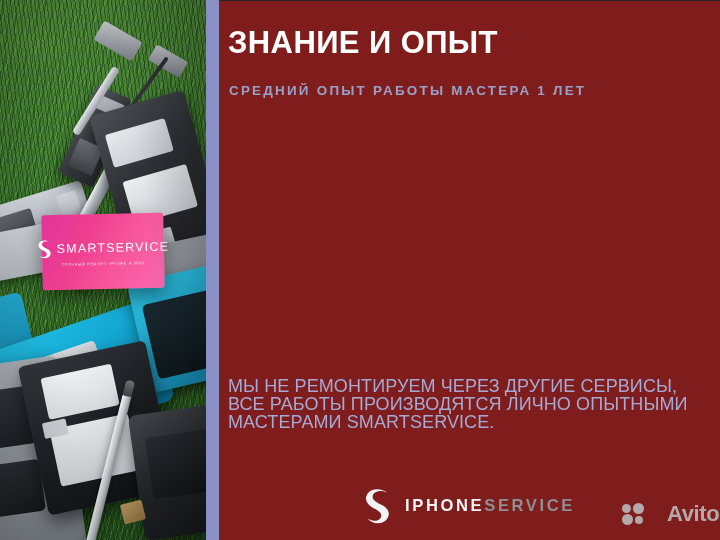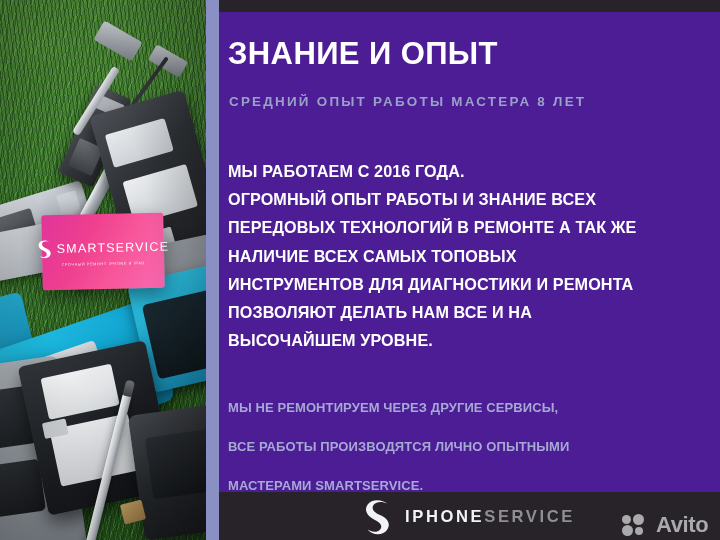--- a/index.html
+++ b/index.html
@@ -252,60 +252,60 @@
   }
 
   
   .divider {
     position:absolute; left:206px; top:0; width:13px; height:540px;
     background:#8a8fc4;
   }
 
   
   .panel {
-    position:absolute; left:219px; top:12px; width:501px; height:480px;
-    background:#4c1d95;
+    position:absolute; left:219px; top:1px; width:501px; height:540px;
+    background:#7f1d1d;
   }
   .inner { position:absolute; left:9px; top:0; width:492px; height:540px; }
 
   .title {
     position:absolute; left:0; top:26px;
     font-size:31px; font-weight:700; color:#ffffff;
     letter-spacing:.4px; line-height:1;
   }
   .subtitle {
     position:absolute; left:1px; top:83px;
     font-size:13.4px; font-weight:700; color:#9aa1c8;
     letter-spacing:2.25px; line-height:1;
   }
   .body {
     position:absolute; left:0; top:145px; width:492px;
     font-size:16.2px; font-weight:700; color:#ffffff;
     letter-spacing:.1px; line-height:28.2px;
   }
   .accent {
     position:absolute; left:0; top:376px; width:492px;
-    font-size:13px; font-weight:700; color:#a6a9d4;
-    letter-spacing:.1px; line-height:39px;
+    font-size:18px; font-weight:400; color:#a6a9d4;
+    letter-spacing:.1px; line-height:18px;
   }
 
   
   .logo {
     position:absolute; left:134px; top:486px;
     display:flex; align-items:center; gap:13px;
   }
   .logo-mark { width:30px; height:38px; }
   .logo-text { font-size:16.6px; font-weight:700; letter-spacing:2.6px; }
   .logo-text .a { color:#f2f3f4; }
   .logo-text .b { color:#8d8f92;margin-top:28px; }
 
   
   .avito {
     position:absolute; left:394px; top:500px;
-    display:flex; align-items:center; gap:9px;
+    display:flex; align-items:center; gap:20px;
     opacity:.88;
   }
   .avito-dots { position:relative; width:25px; height:22px; }
   .avito-dots i { position:absolute; border-radius:50%; background:#bcbcbe; display:block; }
   .avito-dots .k1 { left:0;   top:1px;  width:9px;  height:9px; }
   .avito-dots .k2 { left:11px;top:0;    width:11px; height:11px; }
   .avito-dots .k3 { left:0;   top:11px; width:11px; height:11px; }
   .avito-dots .k4 { left:13px;top:13px; width:8px;  height:8px; }
   .avito-word { font-size:22px; font-weight:700; color:#bcbcbe; letter-spacing:-.4px; }
 </style>
@@ -371,29 +371,22 @@
     <div class="vig"></div>
   </div>
 
   <div class="divider"></div>
 
   <div class="panel">
     <div class="inner">
 
       <h1 class="title">ЗНАНИЕ И ОПЫТ</h1>
 
-      <div class="subtitle">СРЕДНИЙ ОПЫТ РАБОТЫ МАСТЕРА 8 ЛЕТ</div>
-
-      <div class="body" style="white-space:pre-line">МЫ РАБОТАЕМ С 2016 ГОДА.
-ОГРОМНЫЙ ОПЫТ РАБОТЫ И ЗНАНИЕ ВСЕХ
-ПЕРЕДОВЫХ ТЕХНОЛОГИЙ В РЕМОНТЕ А ТАК ЖЕ
-НАЛИЧИЕ ВСЕХ САМЫХ ТОПОВЫХ
-ИНСТРУМЕНТОВ ДЛЯ ДИАГНОСТИКИ И РЕМОНТА
-ПОЗВОЛЯЮТ ДЕЛАТЬ НАМ ВСЕ И НА
-ВЫСОЧАЙШЕМ УРОВНЕ.</div>
+      <div class="subtitle">СРЕДНИЙ ОПЫТ РАБОТЫ МАСТЕРА 1 ЛЕТ</div>
+
 
       <div class="accent" style="white-space:pre-line">МЫ НЕ РЕМОНТИРУЕМ ЧЕРЕЗ ДРУГИЕ СЕРВИСЫ,
 ВСЕ РАБОТЫ ПРОИЗВОДЯТСЯ ЛИЧНО ОПЫТНЫМИ
 МАСТЕРАМИ SMARTSERVICE.</div>
 
       <div class="logo">
         <svg class="logo-mark" viewBox="0 0 30 40">
           <path d="M26 6 C20 1 9 1 5 7 C1 13 5 19 11 22 C17 25 21 28 19 32 C17 36 10 37 5 33 C10 40 22 40 26 33 C30 26 25 21 18 18 C12 15 9 12 11 8 C13 4 20 3 26 6 Z" fill="#f2f3f4"></path>
         </svg>
         <span class="logo-text"><span class="a">IPHONE</span><span class="b">SERVICE</span></span>

